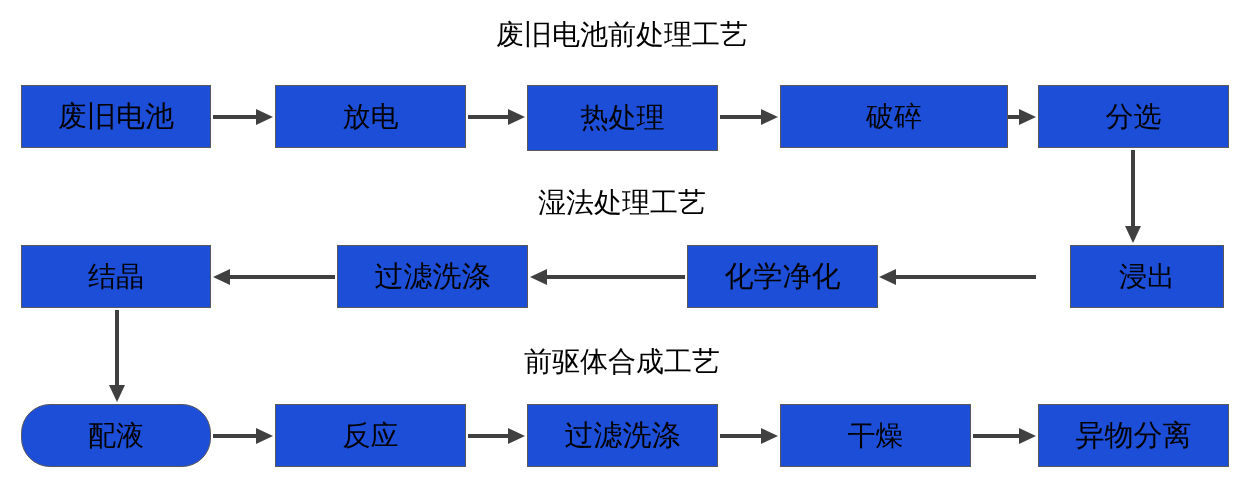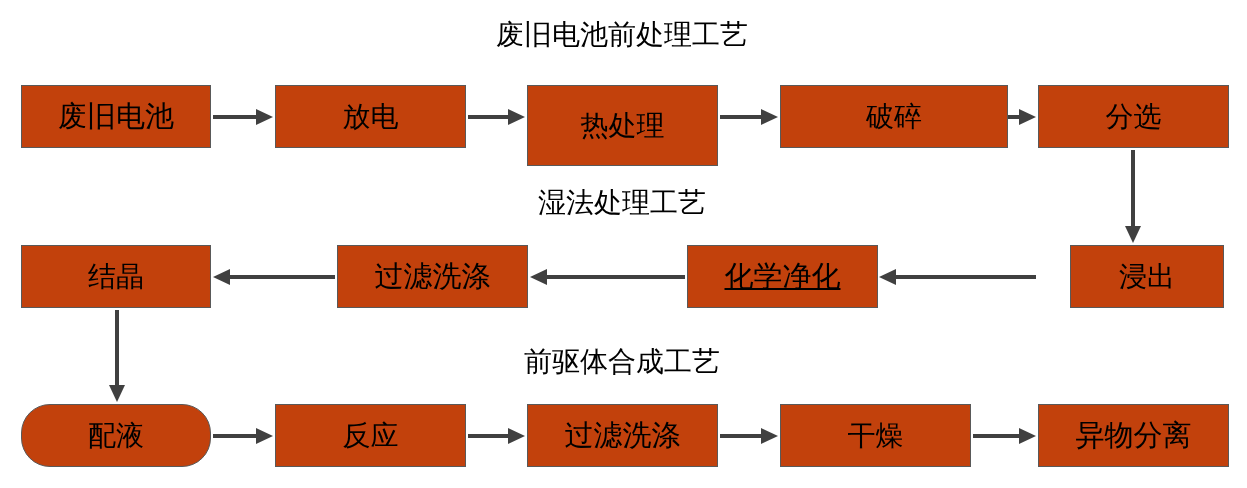--- a/index.html
+++ b/index.html
@@ -26,21 +26,21 @@
     color: #000000;
     white-space: nowrap;
     letter-spacing: 0px;
     text-align: center;
     transform: translateX(-50%);
   }
   .node {
     position: absolute;
     box-sizing: border-box;
     border: 1.5px solid #595959;
-    background: #c2410c;
+    background: #1d4ed8;
     display: flex;
     align-items: center;
     justify-content: center;
     color: #000000;
     white-space: nowrap;
     line-height: 1;
   }
   .node .node-label {
     display: block;
     font-size: 28px;
@@ -117,36 +117,36 @@
         <polygon points="1036,436 1019,428 1019,444" fill="#404040"></polygon>
       </g>
     </svg>
   <div id="nodes-layer">
       <div class="node wide" style="left: 21px; top: 85px; width: 190px; height: 63px; border-color: rgb(89, 89, 89);">
         <span class="node-label">废旧电池</span>
       </div>
       <div class="node" style="left: 275px; top: 85px; width: 191px; height: 63px; border-color: rgb(89, 89, 89);">
         <span class="node-label">放电</span>
       </div>
-      <div class="node" style="left: 527px; top: 85px; width: 191px; height: 81px; border-color: rgb(89, 89, 89);">
+      <div class="node" style="left: 527px; top: 85px; width: 191px; height: 66px; border-color: rgb(89, 89, 89);">
         <span class="node-label">热处理</span>
       </div>
       <div class="node" style="left: 780px; top: 85px; width: 228px; height: 63px; border-color: rgb(89, 89, 89);">
         <span class="node-label">破碎</span>
       </div>
       <div class="node" style="left: 1038px; top: 85px; width: 191px; height: 63px; border-color: rgb(89, 89, 89);">
         <span class="node-label">分选</span>
       </div>
       <div class="node" style="left: 21px; top: 245px; width: 190px; height: 63px; border-color: rgb(89, 89, 89);">
         <span class="node-label">结晶</span>
       </div>
       <div class="node wide" style="left: 337px; top: 245px; width: 191px; height: 63px; border-color: rgb(89, 89, 89);">
         <span class="node-label">过滤洗涤</span>
       </div>
-      <div class="node wide" style="left: 687px; top: 245px; width: 191px; height: 63px; border-color: rgb(89, 89, 89); text-decoration: underline;">
+      <div class="node wide" style="left: 687px; top: 245px; width: 191px; height: 63px; border-color: rgb(89, 89, 89);">
         <span class="node-label">化学净化</span>
       </div>
       <div class="node" style="left: 1070px; top: 245px; width: 154px; height: 63px; border-color: rgb(89, 89, 89);">
         <span class="node-label">浸出</span>
       </div>
       <div class="node" style="left: 21px; top: 404px; width: 190px; height: 63px; border-color: rgb(89, 89, 89); border-radius: 29px;">
         <span class="node-label">配液</span>
       </div>
       <div class="node" style="left: 275px; top: 404px; width: 191px; height: 63px; border-color: rgb(89, 89, 89);">
         <span class="node-label">反应</span>

